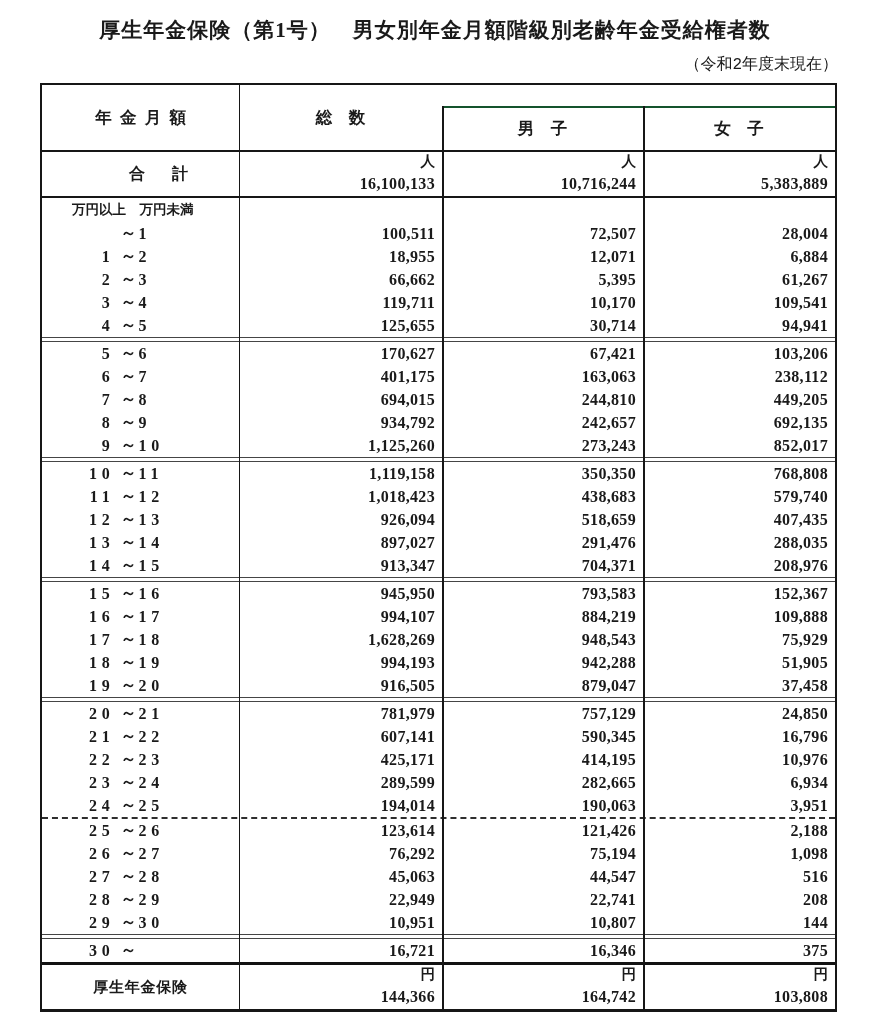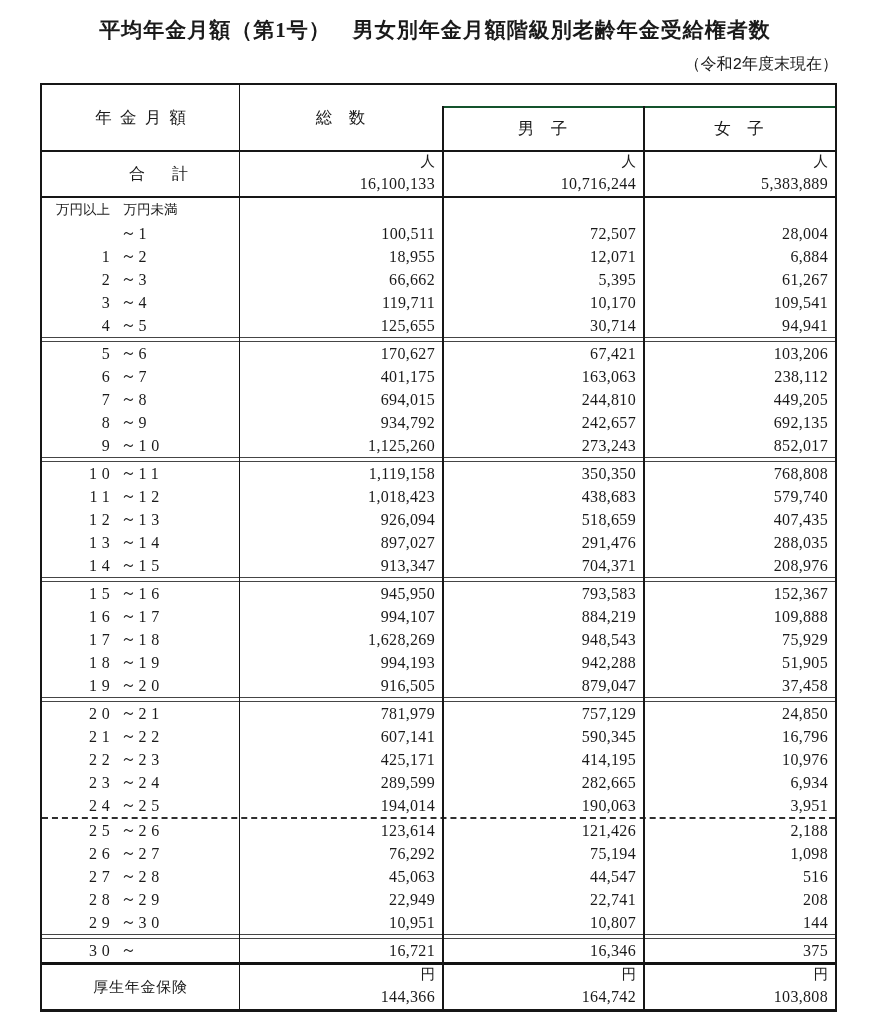--- a/index.html
+++ b/index.html
@@ -10,21 +10,21 @@
   }
   .title {
     margin:0; padding-top:16px; text-align:center;
     font-size:21px; font-weight:bold; letter-spacing:1px;
   }
   .asof {
     margin-top:10px; padding-right:32px; text-align:right; font-size:16px;font-family:Liberation Mono, monospace;
   }
   .tbl {
     position:relative; width:793px; margin:8px 0 0 40px;
-    border:2px solid #161616; border-bottom-width:3px; background:#fff;
+    border:2px solid #161616; border-bottom-width:3px; background:#fff;font-weight:bold;
   }
   
   .vl { position:absolute; background:#161616; z-index:5; }
   .vl1 { left:197px; top:0; bottom:0; width:1px; }
   .vl2 { left:400px; top:21px; bottom:0; width:2px; }
   .vl3 { left:601px; top:21px; bottom:0; width:2px; }
 
   .row { display:grid; grid-template-columns:197px 203px 201px 192px; }
 
   
@@ -58,21 +58,21 @@
   .ucell {
     display:flex; flex-direction:column; justify-content:space-between;
     align-items:flex-end; padding:2px 7px 3px 0; box-sizing:border-box;
   }
   .unit { font-size:14.5px; line-height:1.1; }
   .bignum { font-size:16px; line-height:1.1; letter-spacing:0.02em; }
 
   
   .subhead {
     height:24px; display:flex; align-items:center;
-    padding-left:14px; font-size:13.5px; box-sizing:border-box;
+    padding-left:30px; font-size:13.5px; box-sizing:border-box;
   }
   .brow { height:23px; align-items:center; }
   .num {
     text-align:right; padding-right:7px; font-size:16px; letter-spacing:0.02em;
   }
   .range {
     display:flex; justify-content:center; align-items:center;
     font-size:16px; transform:translateX(-14px);
   }
   .range .l { width:50px; text-align:right; letter-spacing:0.3em; }
@@ -81,21 +81,21 @@
 
   .sep-double {
     height:5px; box-sizing:border-box;
     border-top:1px solid #454545; border-bottom:1px solid #454545;
   }
   .sep-dashed { height:0; border-top:2px dashed #2e2e2e; }
 </style>
 </head>
 <body>
 
-<h1 class="title">平均年金月額（第1号）　男女別年金月額階級別老齢年金受給権者数</h1>
+<h1 class="title">厚生年金保険（第1号）　男女別年金月額階級別老齢年金受給権者数</h1>
 <div class="asof">（令和2年度末現在）</div>
 
 <div class="tbl">
   <div class="vl vl1"></div>
   <div class="vl vl2"></div>
   <div class="vl vl3"></div>
 
   <div class="hdr">
     <div class="hdr-range ls-05">年金月額</div>
     <div class="hdr-total ls-10">総数</div>

